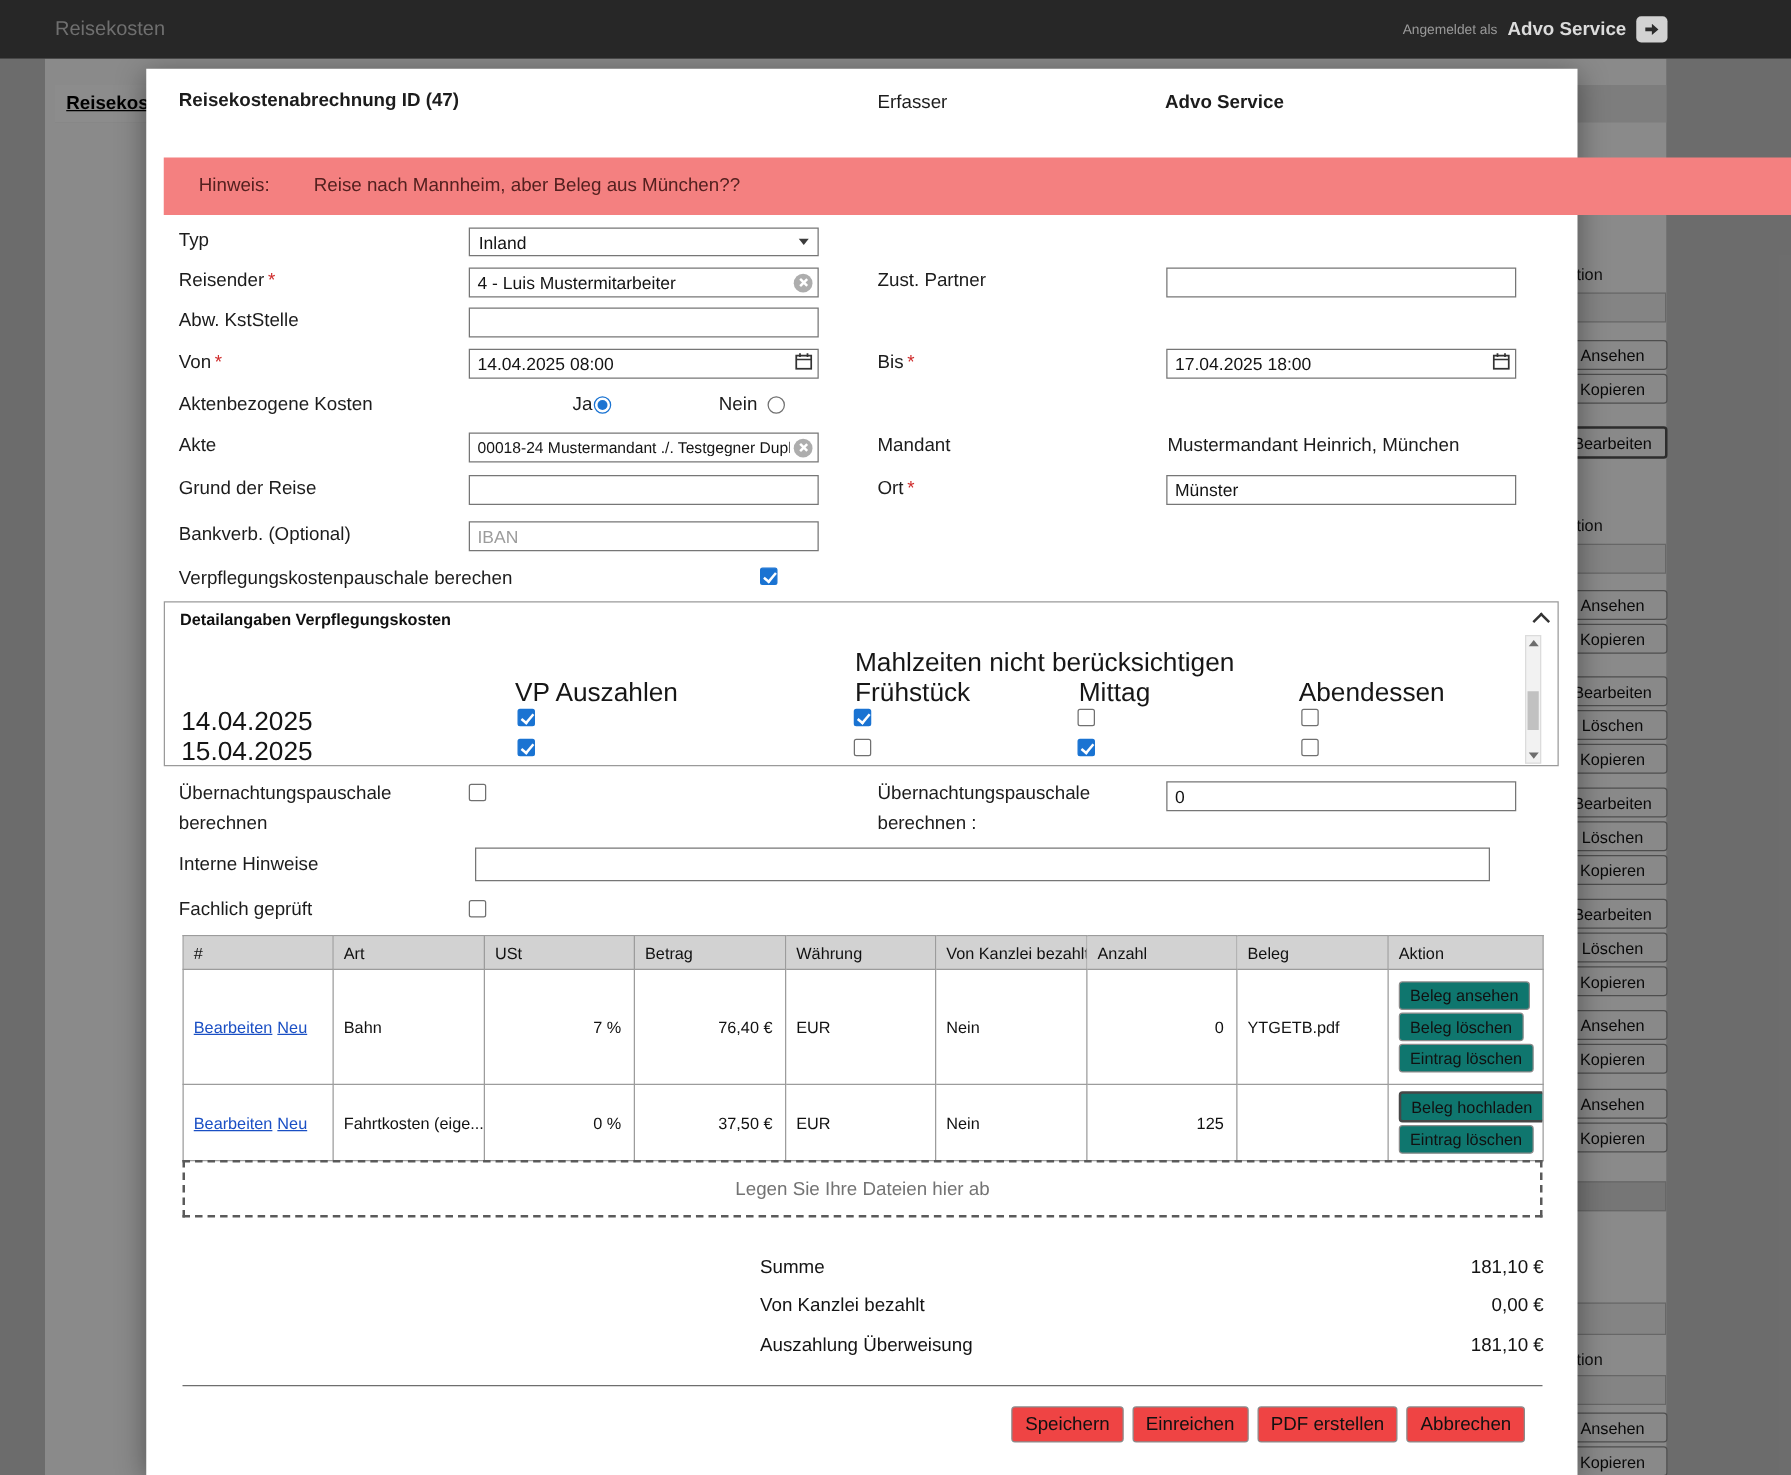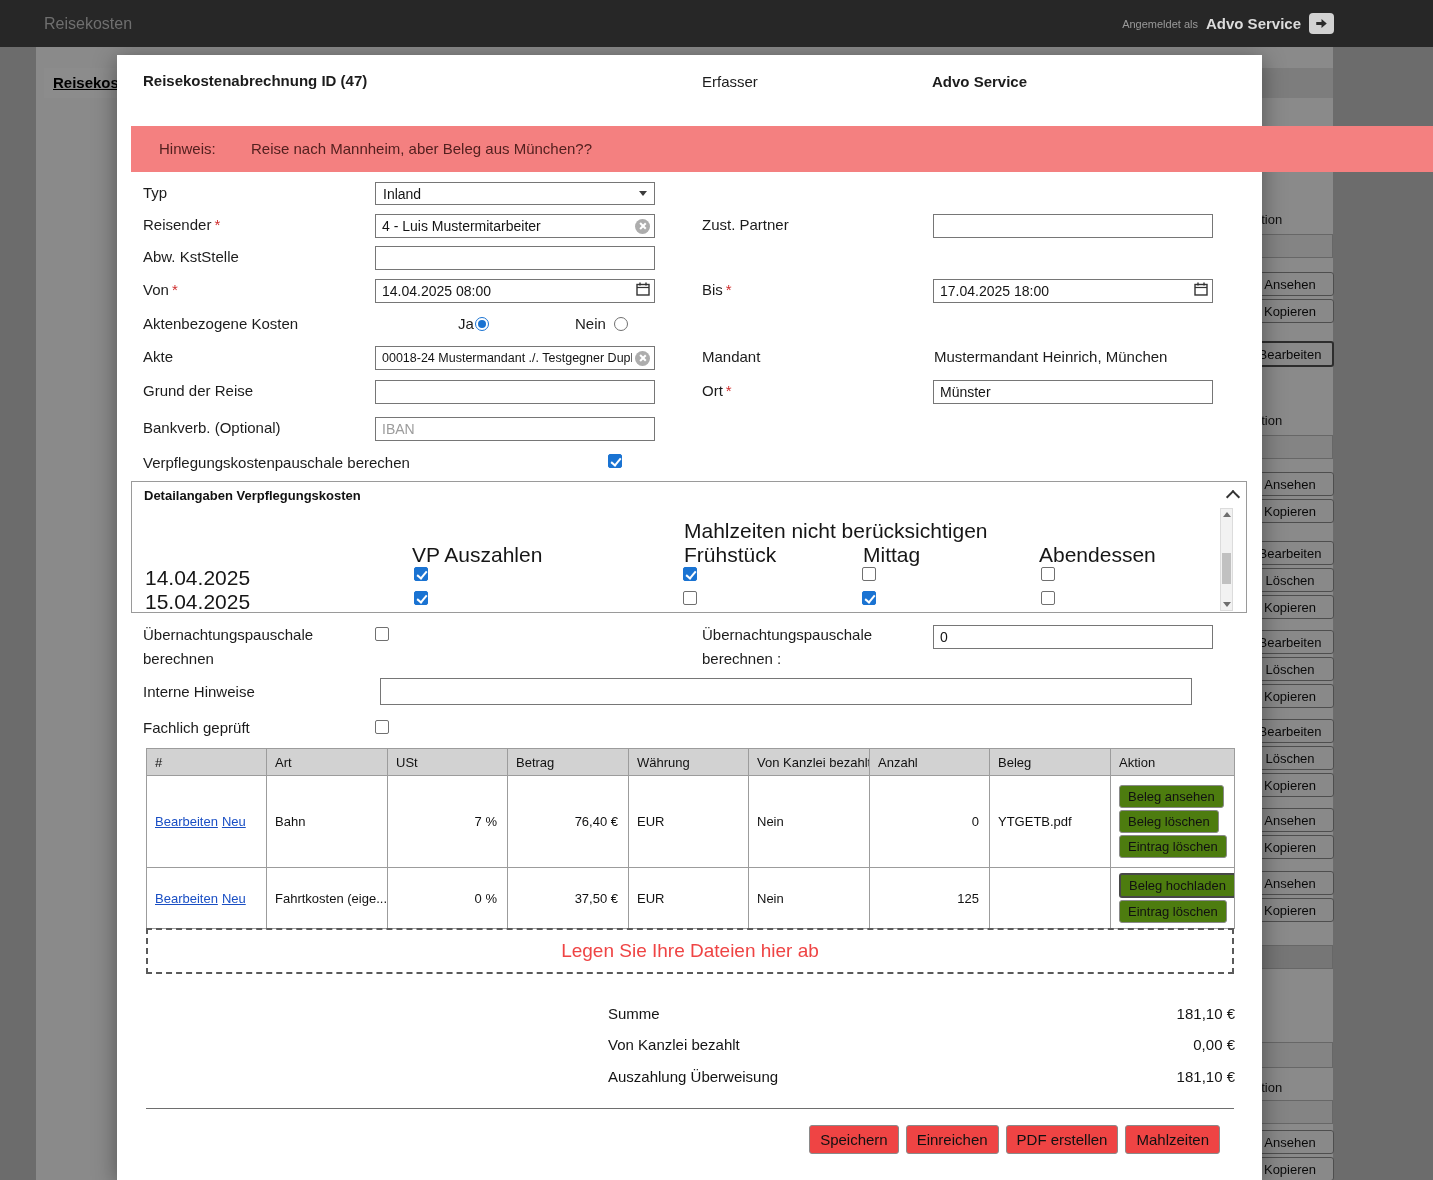--- a/index.html
+++ b/index.html
@@ -57,23 +57,23 @@
   .tri{width:0;height:0;position:absolute;left:2px}
   .tri.up{top:3px;border-left:4px solid transparent;border-right:4px solid transparent;border-bottom:5px solid #6e6e6e}
   .tri.down{bottom:3px;border-left:4px solid transparent;border-right:4px solid transparent;border-top:5px solid #6e6e6e}
   .items{position:absolute;left:29px;top:693px;border-collapse:collapse;table-layout:fixed;width:1088px;font-size:13px;color:#111}
   .items th,.items td{border:1px solid #9c9c9c;padding:3px 8px;text-align:left;vertical-align:middle;overflow:hidden;white-space:nowrap}
   .items th{background:#d2d2d2;font-weight:normal;height:20px}
   .items td.num{text-align:right;padding-right:10px}
   .items tr.r1{height:92px}
   .items tr.r2{height:56px}
   .lnk{color:#1a4fc4;text-decoration:underline;font-size:13px;cursor:pointer;margin-right:4px}
-  .abtn{display:block;background:#4d7c0f;border:1px solid #8a8a8a;border-radius:3px;font-size:13px;color:#111;padding:3px 8px;margin:2px 0;font-family:inherit;width:max-content}
+  .abtn{display:block;background:#0f766e;border:1px solid #8a8a8a;border-radius:3px;font-size:13px;color:#111;padding:3px 8px;margin:2px 0;font-family:inherit;width:max-content}
   .abtn.strong{border:2px solid #474747}
-  .dropzone{position:absolute;left:29px;top:873px;width:1088px;height:46px;border:2px dashed #5a5a5a;box-sizing:border-box;display:flex;align-items:center;justify-content:center;font-size:19px;color:#ef4444}
+  .dropzone{position:absolute;left:29px;top:873px;width:1088px;height:46px;border:2px dashed #5a5a5a;box-sizing:border-box;display:flex;align-items:center;justify-content:center;font-size:15px;color:#737373}
   .sumrow{position:absolute;left:491px;width:627px;display:flex;justify-content:space-between;font-size:15px;color:#141414}
   .divider{position:absolute;left:29px;top:1053px;width:1088px;height:1px;background:#6e6e6e}
   .footer{position:absolute;right:42px;top:1070px;display:flex;gap:7px}
   .fbtn{height:29px;background:#ef4444;border:1px solid #8a8a8a;border-radius:3px;font-size:15px;color:#111;padding:0 10px;font-family:inherit}
 </style>
 </head>
 <body>
 
 <div id="root">
 
@@ -318,17 +318,17 @@
       <span>Auszahlung Überweisung</span>
       <span>181,10 €</span>
     </div>
 
     <div class="divider"></div>
 
     <div class="footer">
       <button class="fbtn">Speichern</button>
       <button class="fbtn">Einreichen</button>
       <button class="fbtn">PDF erstellen</button>
-      <button class="fbtn">Mahlzeiten</button>
+      <button class="fbtn">Abbrechen</button>
     </div>
 
   </div>
 </div>
 
 </body></html>

